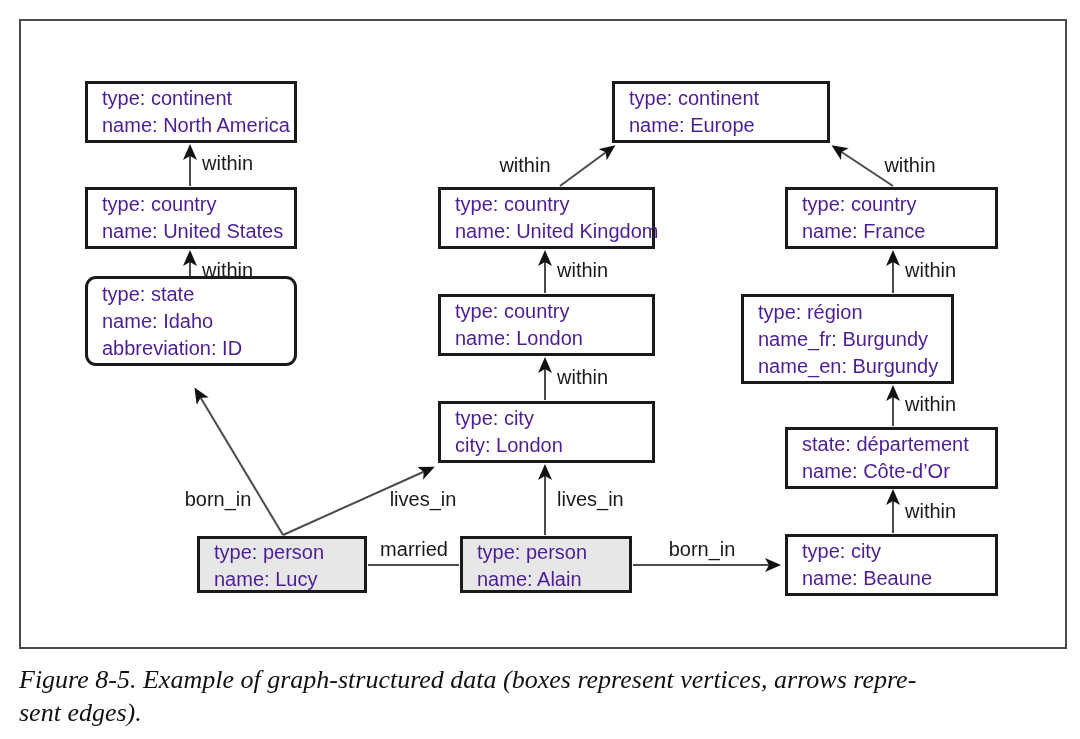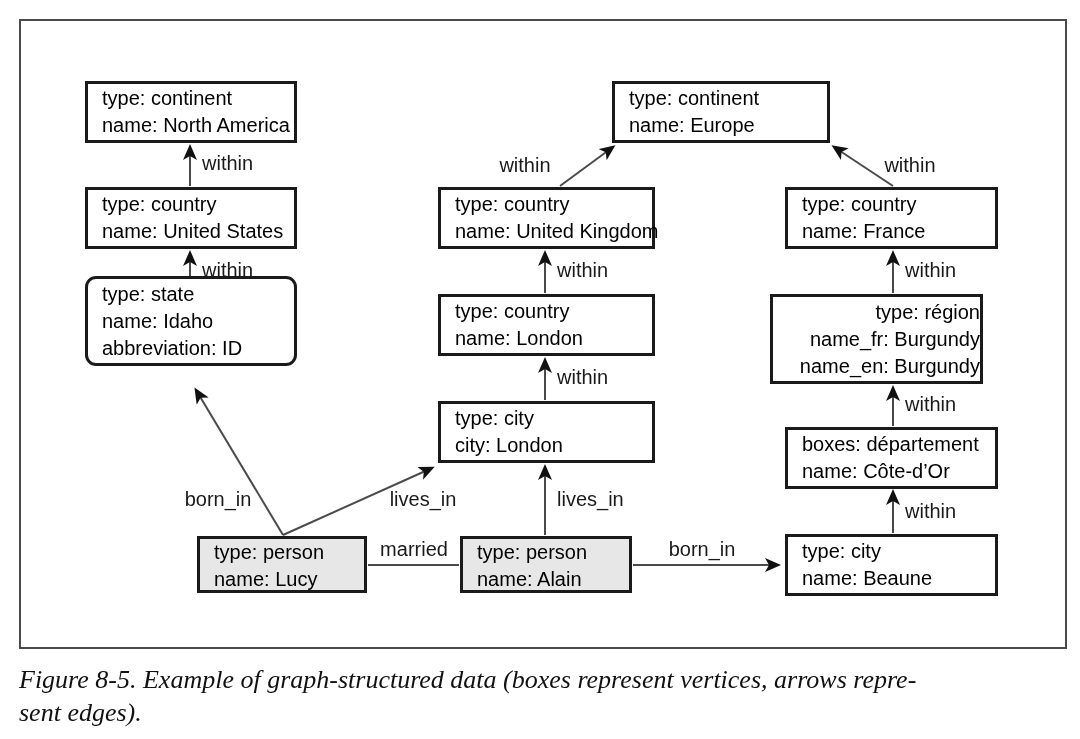--- a/index.html
+++ b/index.html
@@ -52,21 +52,21 @@
     padding-left: 14px;
     z-index: 3;
   }
   .vertex.shaded {
     background: #e7e7e7;
     justify-content: space-between;
   }
   .vline {
     font-size: 20px;
     line-height: 27px;
-    color: #000000;
+    color: #4c1d95;
     white-space: nowrap;
   }
   #figure-caption {
     position: absolute;
     left: 19px;
     top: 663px;
     width: 1045px;
     font-family: "Liberation Serif", "DejaVu Serif", serif;
     font-style: italic;
     font-size: 26px;
@@ -146,27 +146,27 @@
         <div class="vline">name: London</div>
       </div>
       <div class="vertex" style="left: 438px; top: 401px; width: 217px; height: 62px; border-color: rgb(26, 26, 26);">
         <div class="vline">type: city</div>
         <div class="vline">city: London</div>
       </div>
       <div class="vertex" style="left: 785px; top: 187px; width: 213px; height: 62px; border-color: rgb(26, 26, 26);">
         <div class="vline">type: country</div>
         <div class="vline">name: France</div>
       </div>
-      <div class="vertex" style="left: 770px; top: 294px; width: 213px; height: 90px; border-color: rgb(26, 26, 26); text-align: right;">
+      <div class="vertex" style="left: 741px; top: 294px; width: 213px; height: 90px; border-color: rgb(26, 26, 26);">
         <div class="vline">type: région</div>
         <div class="vline">name_fr: Burgundy</div>
         <div class="vline">name_en: Burgundy</div>
       </div>
       <div class="vertex" style="left: 785px; top: 427px; width: 213px; height: 62px; border-color: rgb(26, 26, 26);">
-        <div class="vline">boxes: département</div>
+        <div class="vline">state: département</div>
         <div class="vline">name: Côte-d’Or</div>
       </div>
       <div class="vertex" style="left: 785px; top: 534px; width: 213px; height: 62px; border-color: rgb(26, 26, 26);">
         <div class="vline">type: city</div>
         <div class="vline">name: Beaune</div>
       </div>
       <div class="vertex shaded" style="left: 197px; top: 536px; width: 170px; height: 57px; border-color: rgb(26, 26, 26); background: rgb(231, 231, 231);">
         <div class="vline">type: person</div>
         <div class="vline">name: Lucy</div>
       </div>

